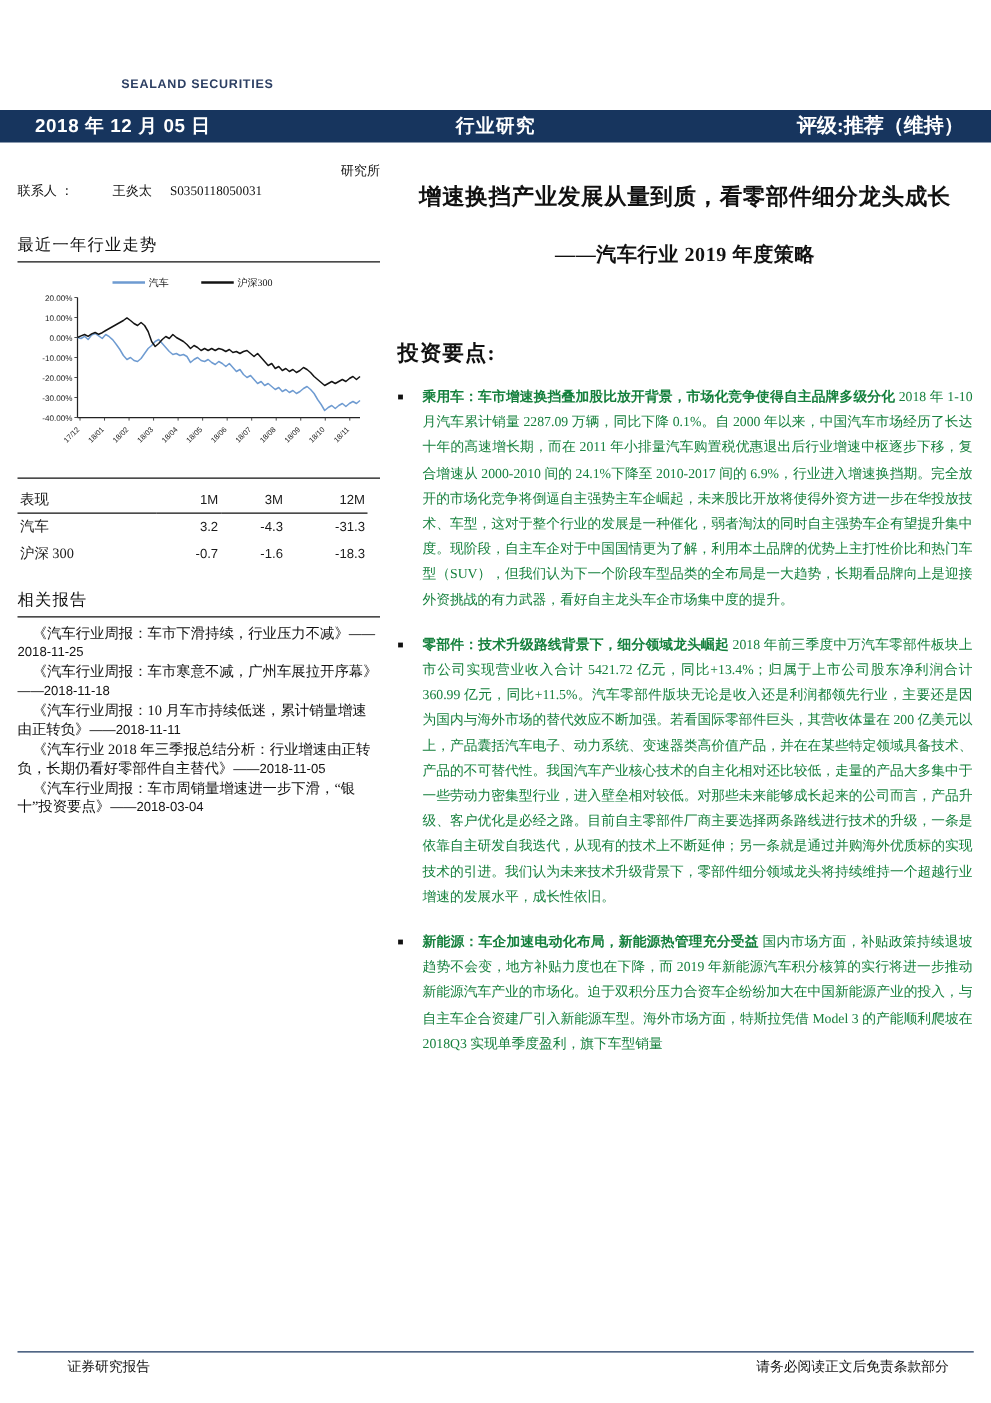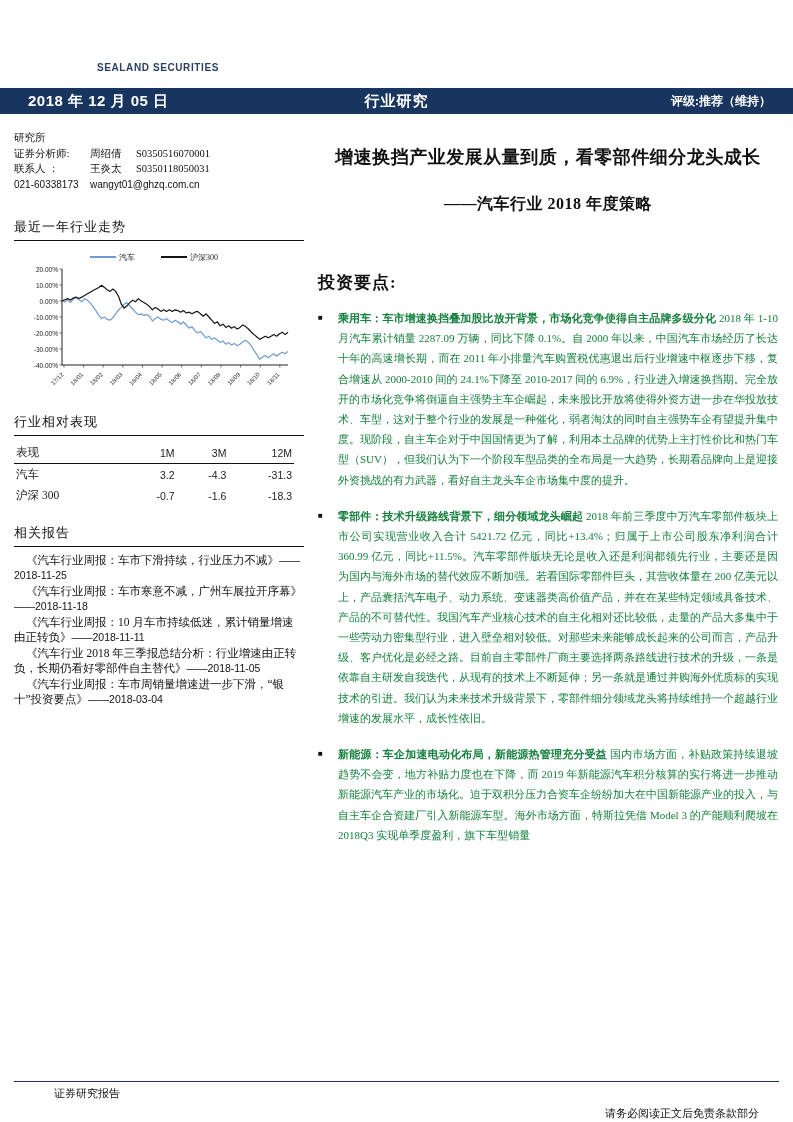--- a/index.html
+++ b/index.html
@@ -58,21 +58,21 @@
     text-align: center;
     font-weight: bold;
     font-size: 15px;
     letter-spacing: 1px;
   }
   .header-band .hb-rating {
     position: absolute;
     right: 22px; top: 50%;
     transform: translateY(-50%);
     font-weight: bold;
-    font-size: 12px;
+    font-size: 16px;
     white-space: nowrap;
   }
 
   
   .body-area {
     position: absolute;
     top: 126px;
     left: 0;
     right: 0;
     bottom: 46px;
@@ -92,21 +92,21 @@
   }
 
   
   .analyst-block {
     font-family: "Liberation Serif", serif;
     font-size: 10.5px;
     line-height: 15.5px;
     color: #111;
     padding-top: 4px;
   }
-  .analyst-block .an-dept { font-size: 10.5px; }
+  .analyst-block .an-dept { font-size: 10.5px; text-align: right; }
   .an-line { display: flex; white-space: nowrap; }
   .an-label { width: 76px; flex: 0 0 76px; }
   .an-name  { width: 46px; flex: 0 0 46px; }
   .an-code  { flex: 1 1 auto; }
   .an-mail  { font-family: "Liberation Sans", sans-serif; font-size: 10px; }
   .an-phone { width: 76px; flex: 0 0 76px; font-family: "Liberation Sans", sans-serif; font-size: 10px; }
 
   
   .sec-head {
     font-size: 13px;
@@ -237,21 +237,21 @@
   }
   .footer {
     position: absolute;
     left: 14px; right: 10px;
     bottom: 16px;
     height: 20px;
     font-size: 11px;
     color: #111;
   }
   .footer-left { position: absolute; left: 40px; top: 0; }
-  .footer-right { position: absolute; right: 24px; top: 0; margin-top: 20px; }
+  .footer-right { position: absolute; right: 24px; top: 0; }
 </style>
 </head>
 <body>
 
 <div class="brand-row">
   <div class="brand-text">SEALAND SECURITIES</div>
 </div>
 
 <div class="header-band">
   <div class="hb-date">2018 年 12 月 05 日</div>
@@ -259,34 +259,25 @@
   <div class="hb-rating">评级:推荐（维持）</div>
 </div>
 
 <div class="body-area">
 
   <div class="left-col">
 
     <div class="analyst-block">
       <div class="an-dept">研究所</div>
 
-      <div class="an-line">
-        <span class="an-label">证券分析师:</span>
-        <span class="an-name">周绍倩</span>
-        <span class="an-code">S0350516070001</span>
-      </div>
 
       <div class="an-line">
         <span class="an-label">联系人 ：</span>
         <span class="an-name">王炎太</span>
         <span class="an-code">S0350118050031</span>
-      </div>
-      <div class="an-line">
-        <span class="an-phone">021-60338173</span>
-        <span class="an-mail">wangyt01@ghzq.com.cn</span>
       </div>
     </div>
 
     <div style="margin-top:26px;">
       <div class="sec-head">最近一年行业走势</div>
       <div class="sec-rule"></div>
 
       <div class="chart-wrap">
         <div class="chart-legend">
           <span class="leg-item">
@@ -339,21 +330,20 @@
             <text x="246.2090909090909" y="112" font-size="6" font-family="&quot;Liberation Sans&quot;, sans-serif" fill="#222" text-anchor="end" transform="rotate(-45 246.2090909090909 112)">18/10</text>
             <line x1="265.83" x2="265.83" y1="102" y2="104.5" stroke="#333" stroke-width="0.7"></line>
             <text x="265.83" y="112" font-size="6" font-family="&quot;Liberation Sans&quot;, sans-serif" fill="#222" text-anchor="end" transform="rotate(-45 265.83 112)">18/11</text>
             <polyline points="48.00,38.00 50.83,38.80 53.65,37.04 56.48,39.60 59.30,36.08 62.13,34.80 64.95,36.72 67.78,38.80 70.60,35.60 73.42,37.36 76.25,39.92 79.08,43.60 81.90,47.60 84.72,52.40 87.55,55.60 90.38,54.00 93.20,56.40 96.03,57.20 98.85,54.80 101.67,50.80 104.50,46.80 107.33,44.40 110.15,41.20 112.97,39.60 115.80,42.80 118.63,46.00 121.45,49.20 124.28,51.60 127.10,50.80 129.93,52.40 132.75,51.60 135.57,53.20 138.40,58.00 141.22,55.60 144.05,54.00 146.88,56.40 149.70,57.20 152.53,55.60 155.35,58.00 158.18,59.60 161.00,57.20 163.82,58.80 166.65,61.20 169.47,58.80 172.30,62.00 175.13,65.20 177.95,63.60 180.78,67.60 183.60,70.00 186.43,68.40 189.25,71.60 192.07,74.80 194.90,73.20 197.72,76.40 200.55,74.80 203.38,77.20 206.20,79.60 209.03,78.00 211.85,81.20 214.68,79.60 217.50,82.00 220.32,80.40 223.15,82.80 225.97,81.20 228.80,78.80 231.63,77.20 234.45,79.60 237.28,82.80 240.10,87.60 242.93,91.60 245.75,96.40 248.57,94.00 251.40,92.40 254.22,94.80 257.05,92.40 259.88,90.80 262.70,93.20 265.52,90.80 268.35,89.20 271.18,90.80 274.00,88.40" fill="none" stroke="#6E9BD1" stroke-width="1.2" stroke-linejoin="round"></polyline>
             <polyline points="48.00,38.00 50.83,36.72 53.65,35.60 56.48,37.04 59.30,35.12 62.13,34.00 64.95,35.44 67.78,34.16 70.60,32.40 73.42,30.80 76.25,29.20 79.08,27.60 81.90,26.00 84.72,24.40 87.55,22.32 90.38,24.40 93.20,26.80 96.03,28.40 98.85,26.00 101.67,28.40 104.50,33.20 107.33,41.20 110.15,45.20 112.97,42.80 115.80,39.60 118.63,37.20 121.45,38.80 124.28,35.60 127.10,38.00 129.93,39.60 132.75,41.20 135.57,43.60 138.40,46.80 141.22,44.40 144.05,46.00 146.88,48.40 149.70,46.80 152.53,48.40 155.35,46.80 158.18,48.40 161.00,46.80 163.82,47.60 166.65,49.20 169.47,47.60 172.30,50.00 175.13,49.20 177.95,50.80 180.78,49.20 183.60,48.40 186.43,50.80 189.25,53.20 192.07,50.80 194.90,54.00 197.72,57.20 200.55,60.40 203.38,58.80 206.20,62.80 209.03,61.20 211.85,64.40 214.68,62.80 217.50,65.20 220.32,63.60 223.15,66.00 225.97,64.40 228.80,62.00 231.63,63.60 234.45,66.00 237.28,69.20 240.10,71.60 242.93,74.00 245.75,76.40 248.57,74.80 251.40,73.20 254.22,74.80 257.05,73.20 259.88,71.60 262.70,73.20 265.52,70.80 268.35,69.20 271.18,71.60 274.00,69.20" fill="none" stroke="#141414" stroke-width="1.2" stroke-linejoin="round"></polyline>
           </svg>
       </div>
     </div>
 
     <div style="margin-top:14px;">
-      <div class="sec-head">行业相对表现</div>
       <div class="sec-rule"></div>
       <table class="perf-table">
         <thead>
           <tr>
             <th>表现</th>
             <th>1M</th>
             <th>3M</th>
             <th>12M</th>
           </tr>
         </thead>
@@ -383,21 +373,21 @@
           <div class="report-item"><span>《汽车行业周报：10 月车市持续低迷，累计销量增速由正转负》</span><span class="rpt-date">——2018-11-11</span></div>
           <div class="report-item"><span>《汽车行业 2018 年三季报总结分析：行业增速由正转负，长期仍看好零部件自主替代》</span><span class="rpt-date">——2018-11-05</span></div>
           <div class="report-item"><span>《汽车行业周报：车市周销量增速进一步下滑，“银十”投资要点》</span><span class="rpt-date">——2018-03-04</span></div>
         </div>
     </div>
 
   </div>
 
   <div class="right-col">
     <div class="main-title">增速换挡产业发展从量到质，看零部件细分龙头成长</div>
-    <div class="main-subtitle">——汽车行业 2018 年度策略</div>
+    <div class="main-subtitle">——汽车行业 2019 年度策略</div>
 
     <div class="points-head">投资要点:</div>
     <div id="bullets">
         <div class="bullet-row">
           <div class="bullet-mark">■</div>
           <div class="bullet-body"><span class="lead">乘用车：车市增速换挡叠加股比放开背景，市场化竞争使得自主品牌多级分化</span><span> 2018 年 1-10 月汽车累计销量 2287.09 万辆，同比下降 0.1%。自 2000 年以来，中国汽车市场经历了长达十年的高速增长期，而在 2011 年小排量汽车购置税优惠退出后行业增速中枢逐步下移，复合增速从 2000-2010 间的 24.1%下降至 2010-2017 间的 6.9%，行业进入增速换挡期。完全放开的市场化竞争将倒逼自主强势主车企崛起，未来股比开放将使得外资方进一步在华投放技术、车型，这对于整个行业的发展是一种催化，弱者淘汰的同时自主强势车企有望提升集中度。现阶段，自主车企对于中国国情更为了解，利用本土品牌的优势上主打性价比和热门车型（SUV），但我们认为下一个阶段车型品类的全布局是一大趋势，长期看品牌向上是迎接外资挑战的有力武器，看好自主龙头车企市场集中度的提升。</span></div>
         </div>
         <div class="bullet-row">
           <div class="bullet-mark">■</div>
           <div class="bullet-body"><span class="lead">零部件：技术升级路线背景下，细分领域龙头崛起</span><span> 2018 年前三季度中万汽车零部件板块上市公司实现营业收入合计 5421.72 亿元，同比+13.4%；归属于上市公司股东净利润合计 360.99 亿元，同比+11.5%。汽车零部件版块无论是收入还是利润都领先行业，主要还是因为国内与海外市场的替代效应不断加强。若看国际零部件巨头，其营收体量在 200 亿美元以上，产品囊括汽车电子、动力系统、变速器类高价值产品，并在在某些特定领域具备技术、产品的不可替代性。我国汽车产业核心技术的自主化相对还比较低，走量的产品大多集中于一些劳动力密集型行业，进入壁垒相对较低。对那些未来能够成长起来的公司而言，产品升级、客户优化是必经之路。目前自主零部件厂商主要选择两条路线进行技术的升级，一条是依靠自主研发自我迭代，从现有的技术上不断延伸；另一条就是通过并购海外优质标的实现技术的引进。我们认为未来技术升级背景下，零部件细分领域龙头将持续维持一个超越行业增速的发展水平，成长性依旧。</span></div>

